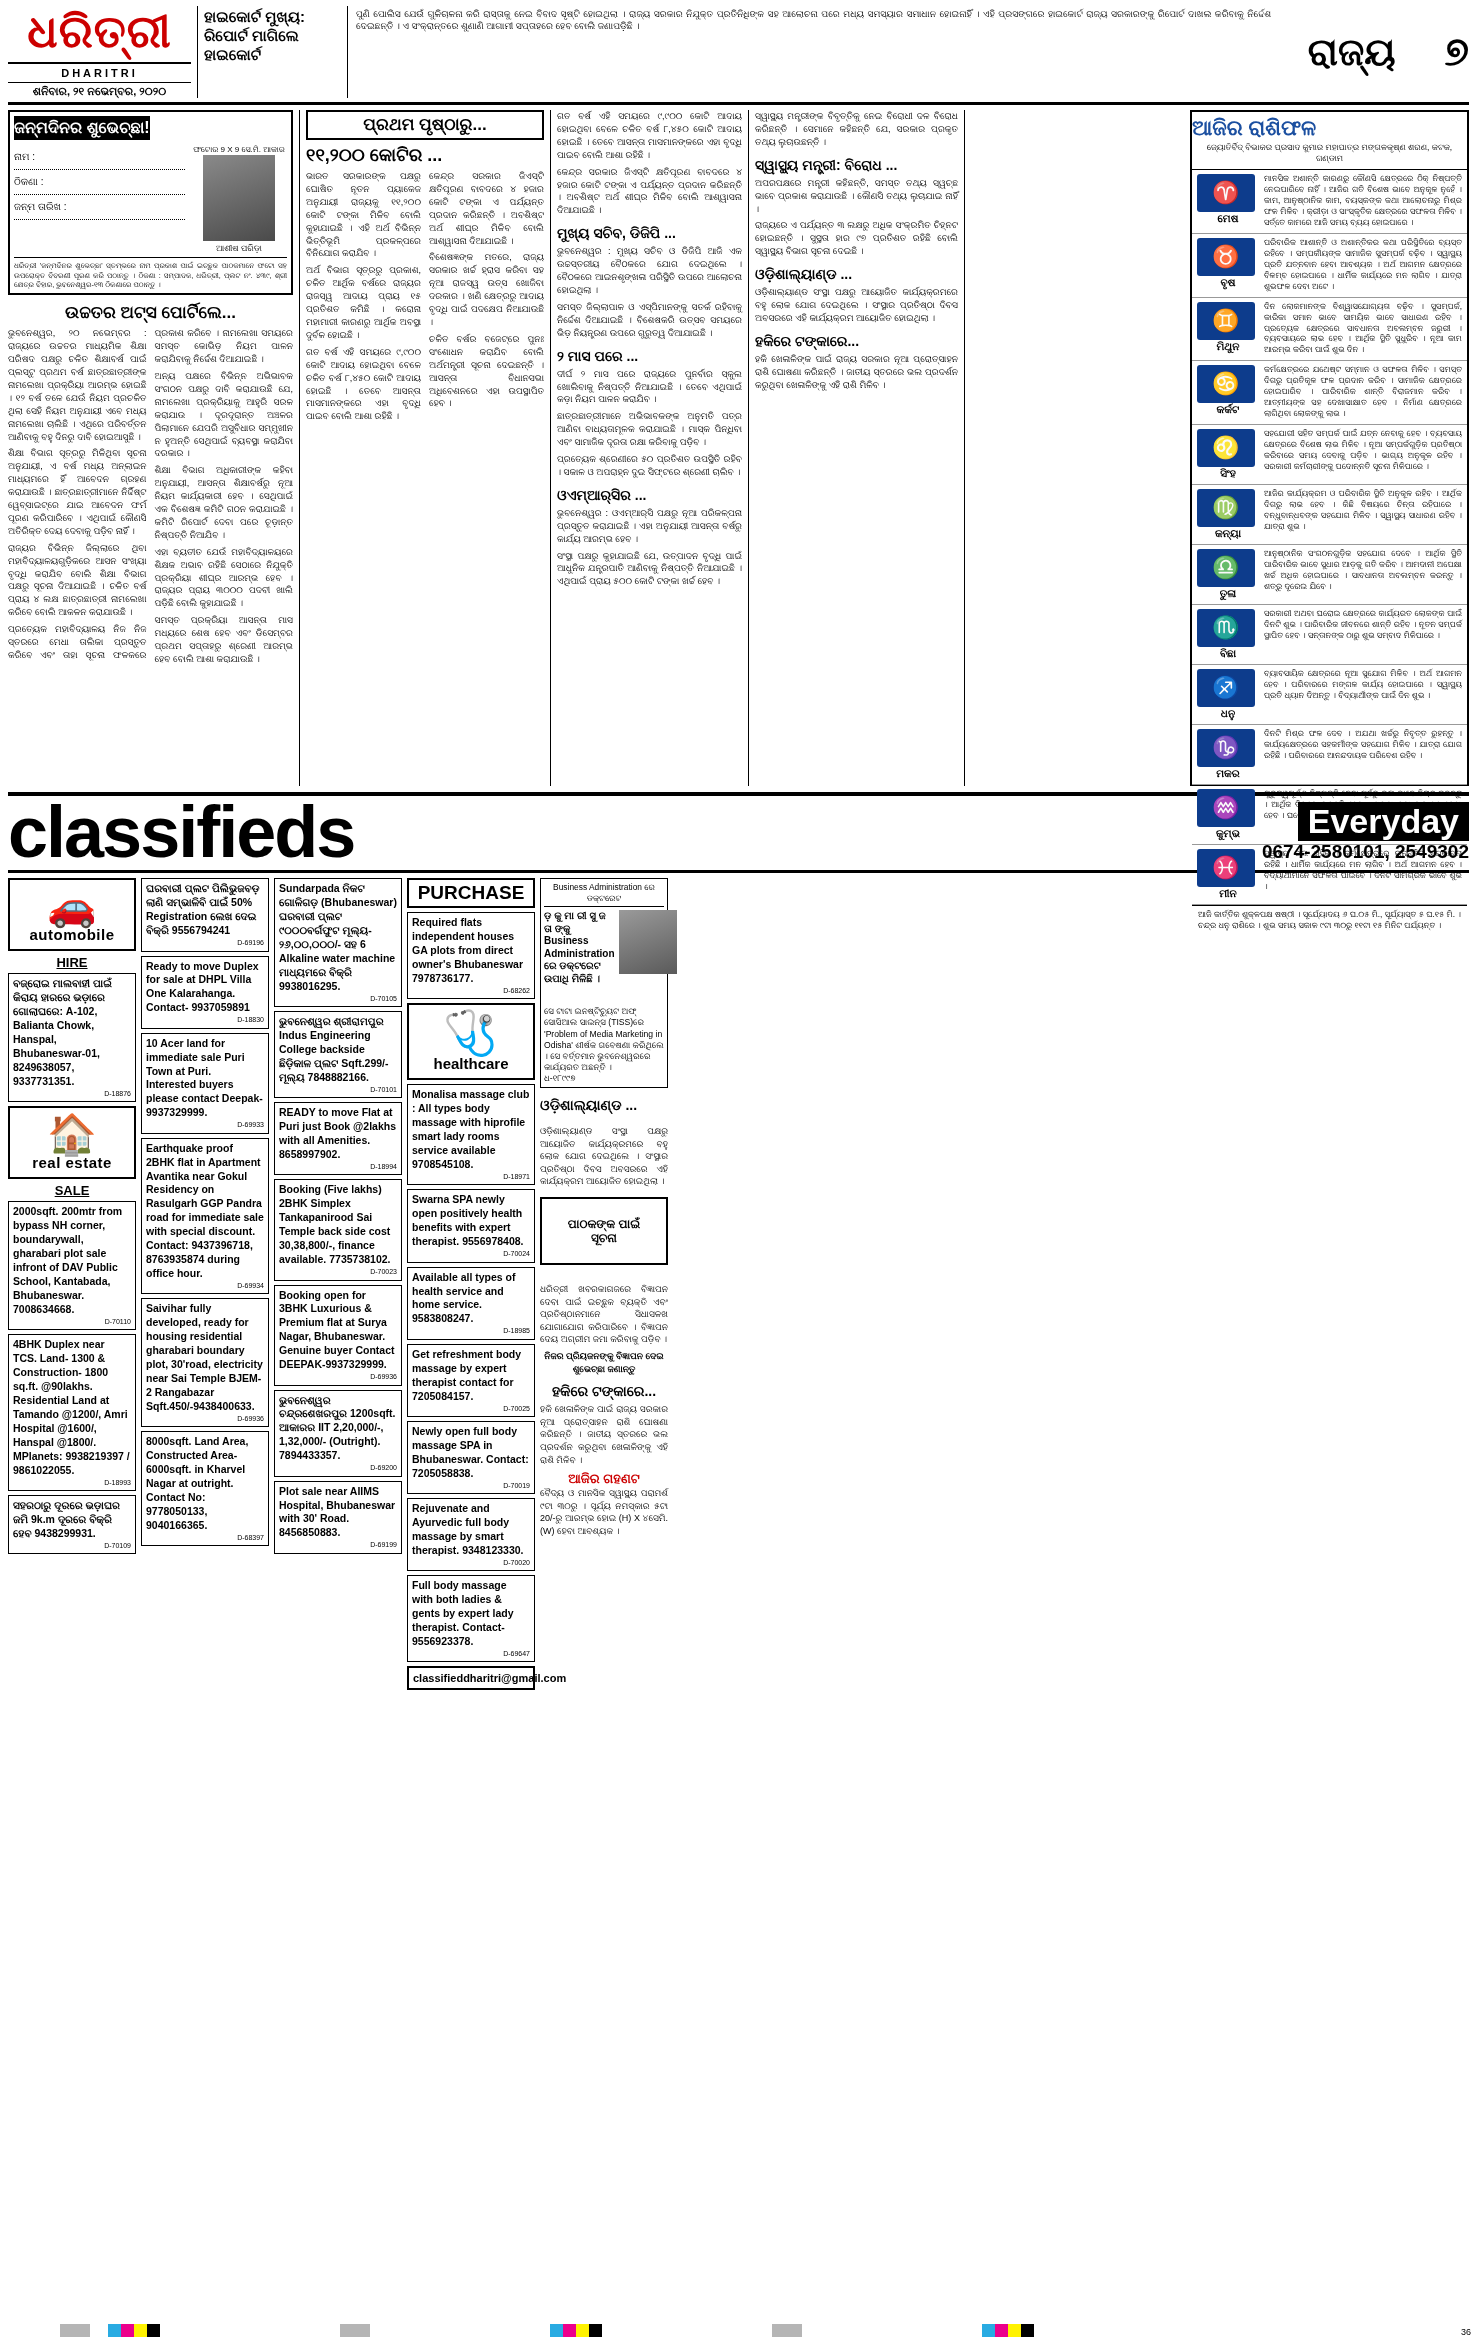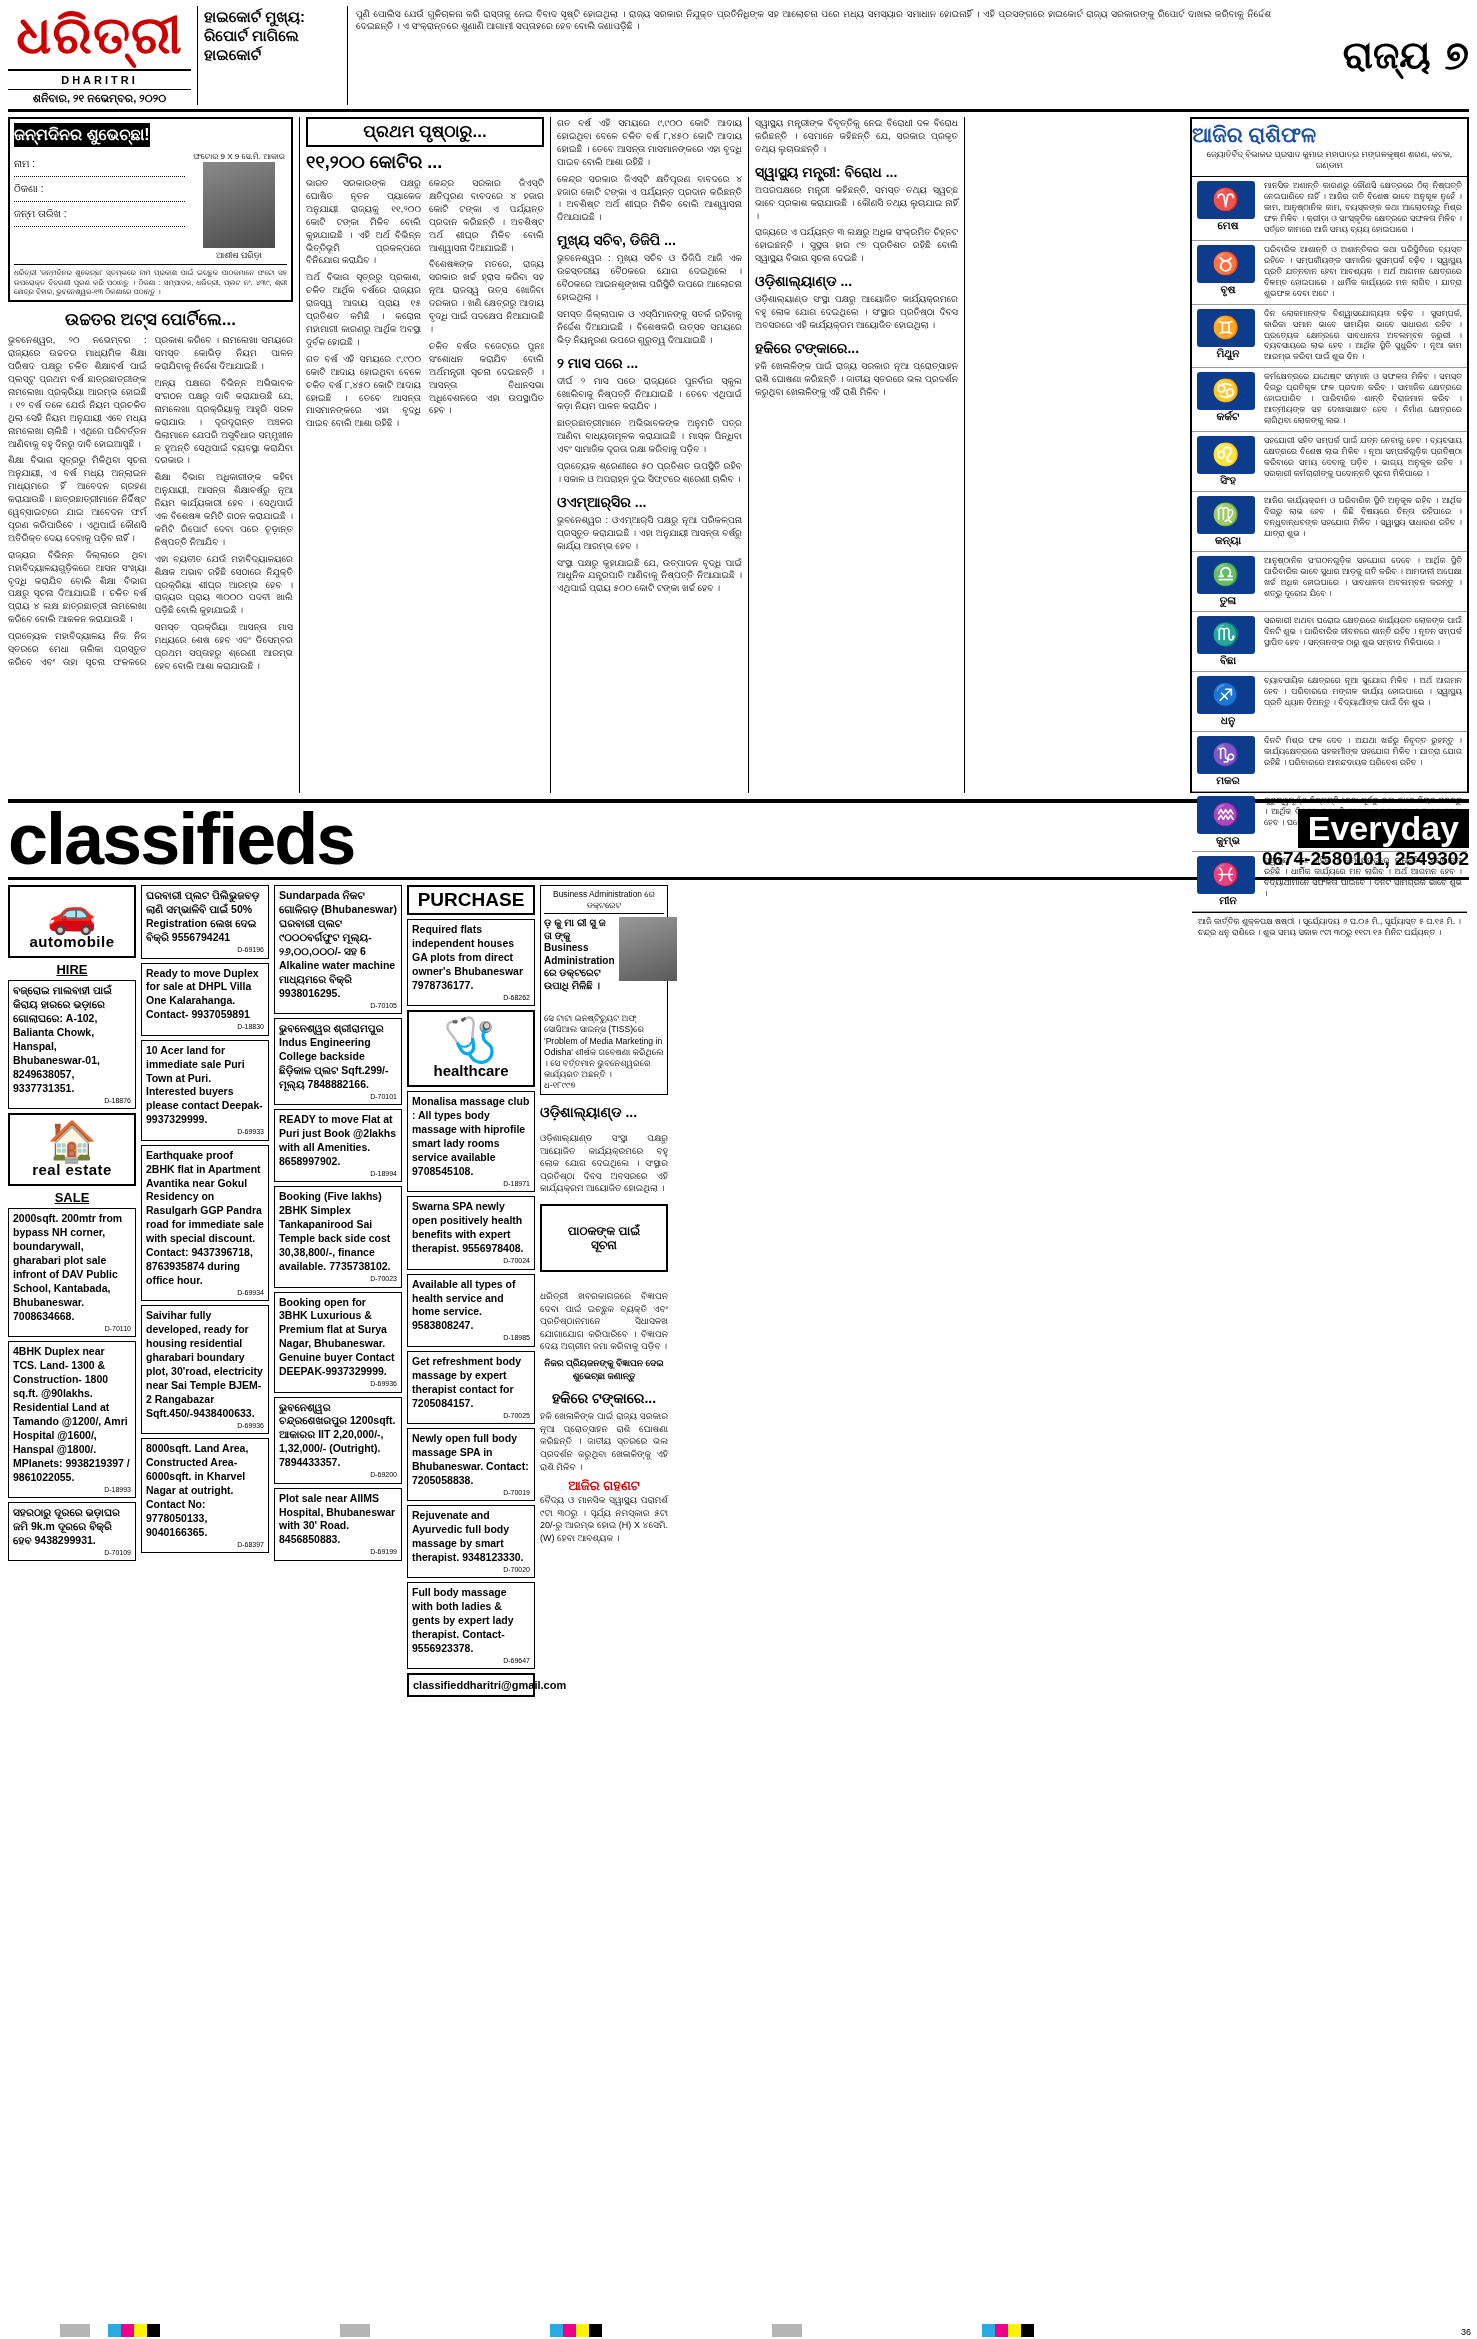--- a/index.html
+++ b/index.html
@@ -10,27 +10,27 @@
     font-family:"Liberation Sans", sans-serif;
     color:#000;
     position:relative;
     overflow:hidden;
   }
   .page { position:relative; width:1477px; height:2339px; padding:6px 8px; }
 
   
   .masthead { display:flex; align-items:stretch; border-bottom:3px solid #000; padding-bottom:4px; }
   .mast-logo { width:190px; text-align:center; border-right:1px solid #000; padding-right:6px;}
-  .mast-logo .od { font-family:"Liberation Serif", serif; font-size:52px; font-weight:bold; color:#c00; letter-spacing:1px; }
+  .mast-logo .od { font-family:"Liberation Serif", serif; font-size:45px; font-weight:bold; color:#c00; letter-spacing:1px; }
   .mast-logo .rule { border-top:2px solid #000; margin:3px 0; }
   .mast-logo .en { font-size:11px; letter-spacing:3px; font-weight:bold; }
   .mast-logo .date { font-size:11px; font-weight:bold; margin-top:3px; border-top:1px solid #000; padding-top:2px;}
   .mast-head2 { width:150px; font-size:15px; font-weight:bold; line-height:1.25; padding:2px 6px; border-right:1px solid #000;}
   .mast-lead { flex:1; font-size:9.2px; line-height:1.35; text-align:justify; padding:2px 8px; }
-  .mast-right { width:190px; display:flex; align-items:center; justify-content:flex-end; }
+  .mast-right { width:190px; display:flex; align-items:center; justify-content:flex-end;gap:35px; }
   .mast-right .rlabel { font-size:38px; font-weight:bold; font-family:"Liberation Serif", serif;}
   .mast-right .rnum { font-size:40px; font-weight:bold; margin-left:14px; }
 
   
   .grid { display:flex; gap:6px; margin-top:5px; height:676px; }
   .colA { width:285px; }
   .colB { width:245px; }
   .colC { width:192px; }
   .colD { width:210px; }
   .colE { width:220px; }

